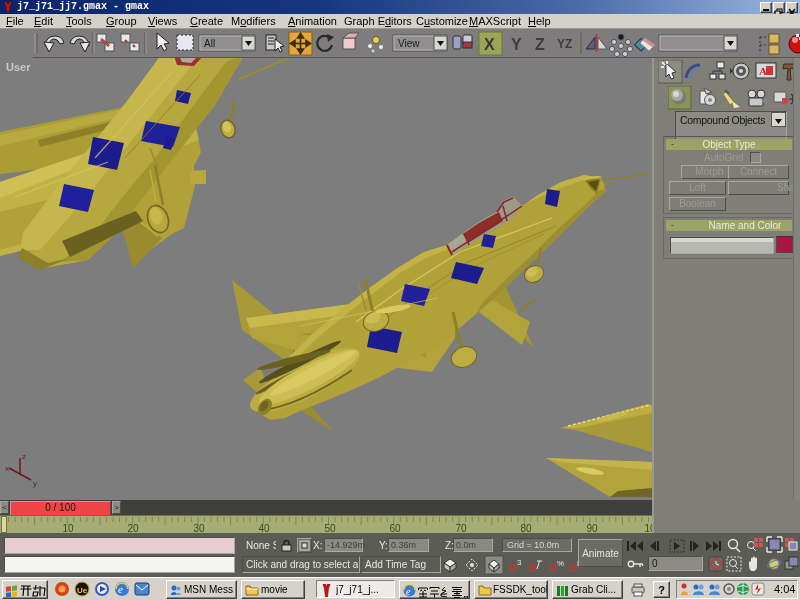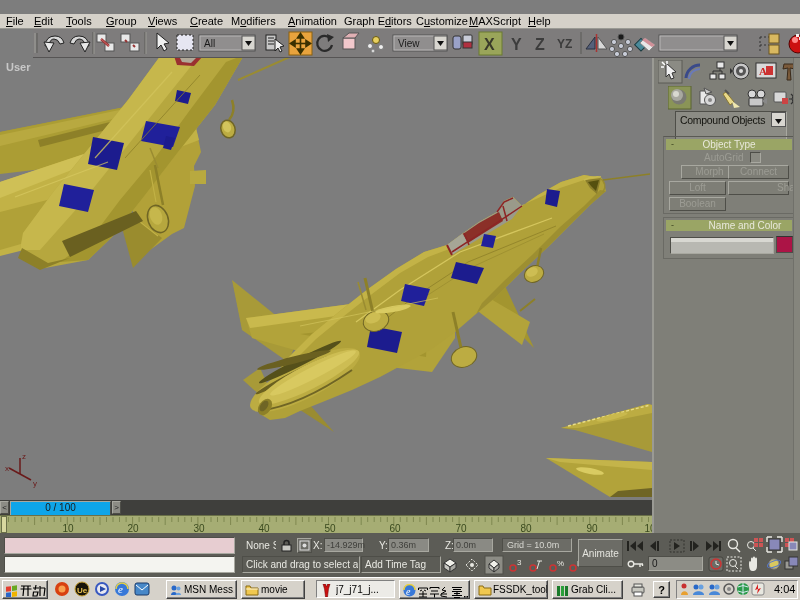--- a/index.html
+++ b/index.html
@@ -9,20 +9,40 @@
 .abs { position:absolute; }
 .raised { border-top:1px solid #a8a8a0; border-left:1px solid #a8a8a0; border-right:1px solid #4e4e48; border-bottom:1px solid #4e4e48; }
 .sunken { border-top:1px solid #4e4e48; border-left:1px solid #4e4e48; border-right:1px solid #a8a8a0; border-bottom:1px solid #a8a8a0; }
 .lraised { border-top:1px solid #fff; border-left:1px solid #fff; border-right:1px solid #404040; border-bottom:1px solid #404040; box-shadow: inset -1px -1px 0 #808080; }
 .lsunken { border-top:1px solid #808080; border-left:1px solid #808080; border-right:1px solid #fff; border-bottom:1px solid #fff; }
 </style>
 </head>
 <body>
 <div id="root">
 
+<div class="abs" style="left:0;top:0;width:800px;height:14px;background:linear-gradient(to right,#0a246a,#16367e 40%,#4a6aa8 72%,#9cb8e0);">
+  <svg class="abs" style="left:2px;top:1px" width="12" height="12" viewBox="0 0 12 12">
+    <path d="M2 1 L5 1 L6 4 L7 1 L10 1 L8 5 L7 11 L5 11 L4 5 Z" fill="#cc1111" stroke="#660000" stroke-width="0.5"></path>
+  </svg>
+  <div class="abs" style="left:17px;top:1px;color:#fff;font-size:10px;font-weight:bold;font-family:'Liberation Mono',monospace;letter-spacing:0px;">j7_j71_jj7.gmax - gmax</div>
+  <div class="abs lraised" style="left:760px;top:2px;width:12px;height:11px;background:#d4d0c8;">
+        <div class="abs" style="left:2px;top:6px;width:6px;height:2px;background:#000"></div>
+      </div>
+  <div class="abs lraised" style="left:773px;top:2px;width:12px;height:11px;background:#d4d0c8;">
+    <svg width="10" height="9" viewBox="0 0 10 9">
+          <rect x="3" y="1" width="5" height="4" fill="none" stroke="#000"></rect>
+          <rect x="1" y="3" width="5" height="4" fill="#d4d0c8" stroke="#000"></rect>
+        </svg>
+  </div>
+  <div class="abs lraised" style="left:786px;top:2px;width:12px;height:11px;background:#d4d0c8;">
+    <svg width="10" height="9" viewBox="0 0 10 9">
+          <path d="M2 1 L8 8 M8 1 L2 8" stroke="#000" stroke-width="1.4"></path>
+        </svg>
+  </div>
+</div>
 
 <div class="abs" style="left:0;top:14px;width:800px;height:15px;background:#d5d1c9;border-bottom:1px solid #9a9a94;color:#000;font-size:11px;">
   <span class="abs" style="left:6px;top:1px"><u>F</u>ile</span>
   <span class="abs" style="left:34px;top:1px"><u>E</u>dit</span>
   <span class="abs" style="left:66px;top:1px"><u>T</u>ools</span>
   <span class="abs" style="left:106px;top:1px"><u>G</u>roup</span>
   <span class="abs" style="left:148px;top:1px"><u>V</u>iews</span>
   <span class="abs" style="left:190px;top:1px"><u>C</u>reate</span>
   <span class="abs" style="left:231px;top:1px">M<u>o</u>difiers</span>
   <span class="abs" style="left:288px;top:1px"><u>A</u>nimation</span>
@@ -428,21 +448,21 @@
     </div>
     <div class="abs" style="left:112px;top:18px;width:17px;height:17px;background:#ac1446;border:1px solid #4e4e48;border-top-color:#333;"></div>
   </div>
 </div>
 
 <div class="abs" style="left:793px;top:58px;width:1px;height:479px;background:#70706a;"></div>
 <div class="abs" style="left:794px;top:58px;width:6px;height:479px;background:#85857d;"></div>
 
 <div class="abs" style="left:0;top:500px;width:652px;height:15px;background:#3f3f3c;">
   <div class="abs raised" style="left:0px;top:1px;width:9px;height:13px;background:#8c8c85;font-size:8px;color:#222;text-align:center;line-height:12px;">&lt;</div>
-  <div class="abs raised" style="left:10px;top:1px;width:101px;height:15px;background:#0ea5e9;text-align:center;font-size:10px;color:#1a1a1a;line-height:12px;">0 / 100</div>
+  <div class="abs raised" style="left:10px;top:1px;width:101px;height:15px;background:#ef4444;text-align:center;font-size:10px;color:#1a1a1a;line-height:12px;">0 / 100</div>
   <div class="abs raised" style="left:112px;top:1px;width:9px;height:13px;background:#8c8c85;font-size:8px;color:#222;text-align:center;line-height:12px;">&gt;</div>
 </div>
 <div class="abs" style="left:652px;top:500px;width:148px;height:37px;background:#7f7f78;border-left:2px solid #9a9a94;"></div>
 
 <div class="abs" style="left:0;top:515px;width:652px;height:18px;background:#a6ad74;border-top:1px solid #6a7048;">
   <svg class="abs" style="left:0;top:0" width="652" height="18" viewBox="0 0 652 18">
     <g stroke="#7f8850">
       
     </g>
     <g>

